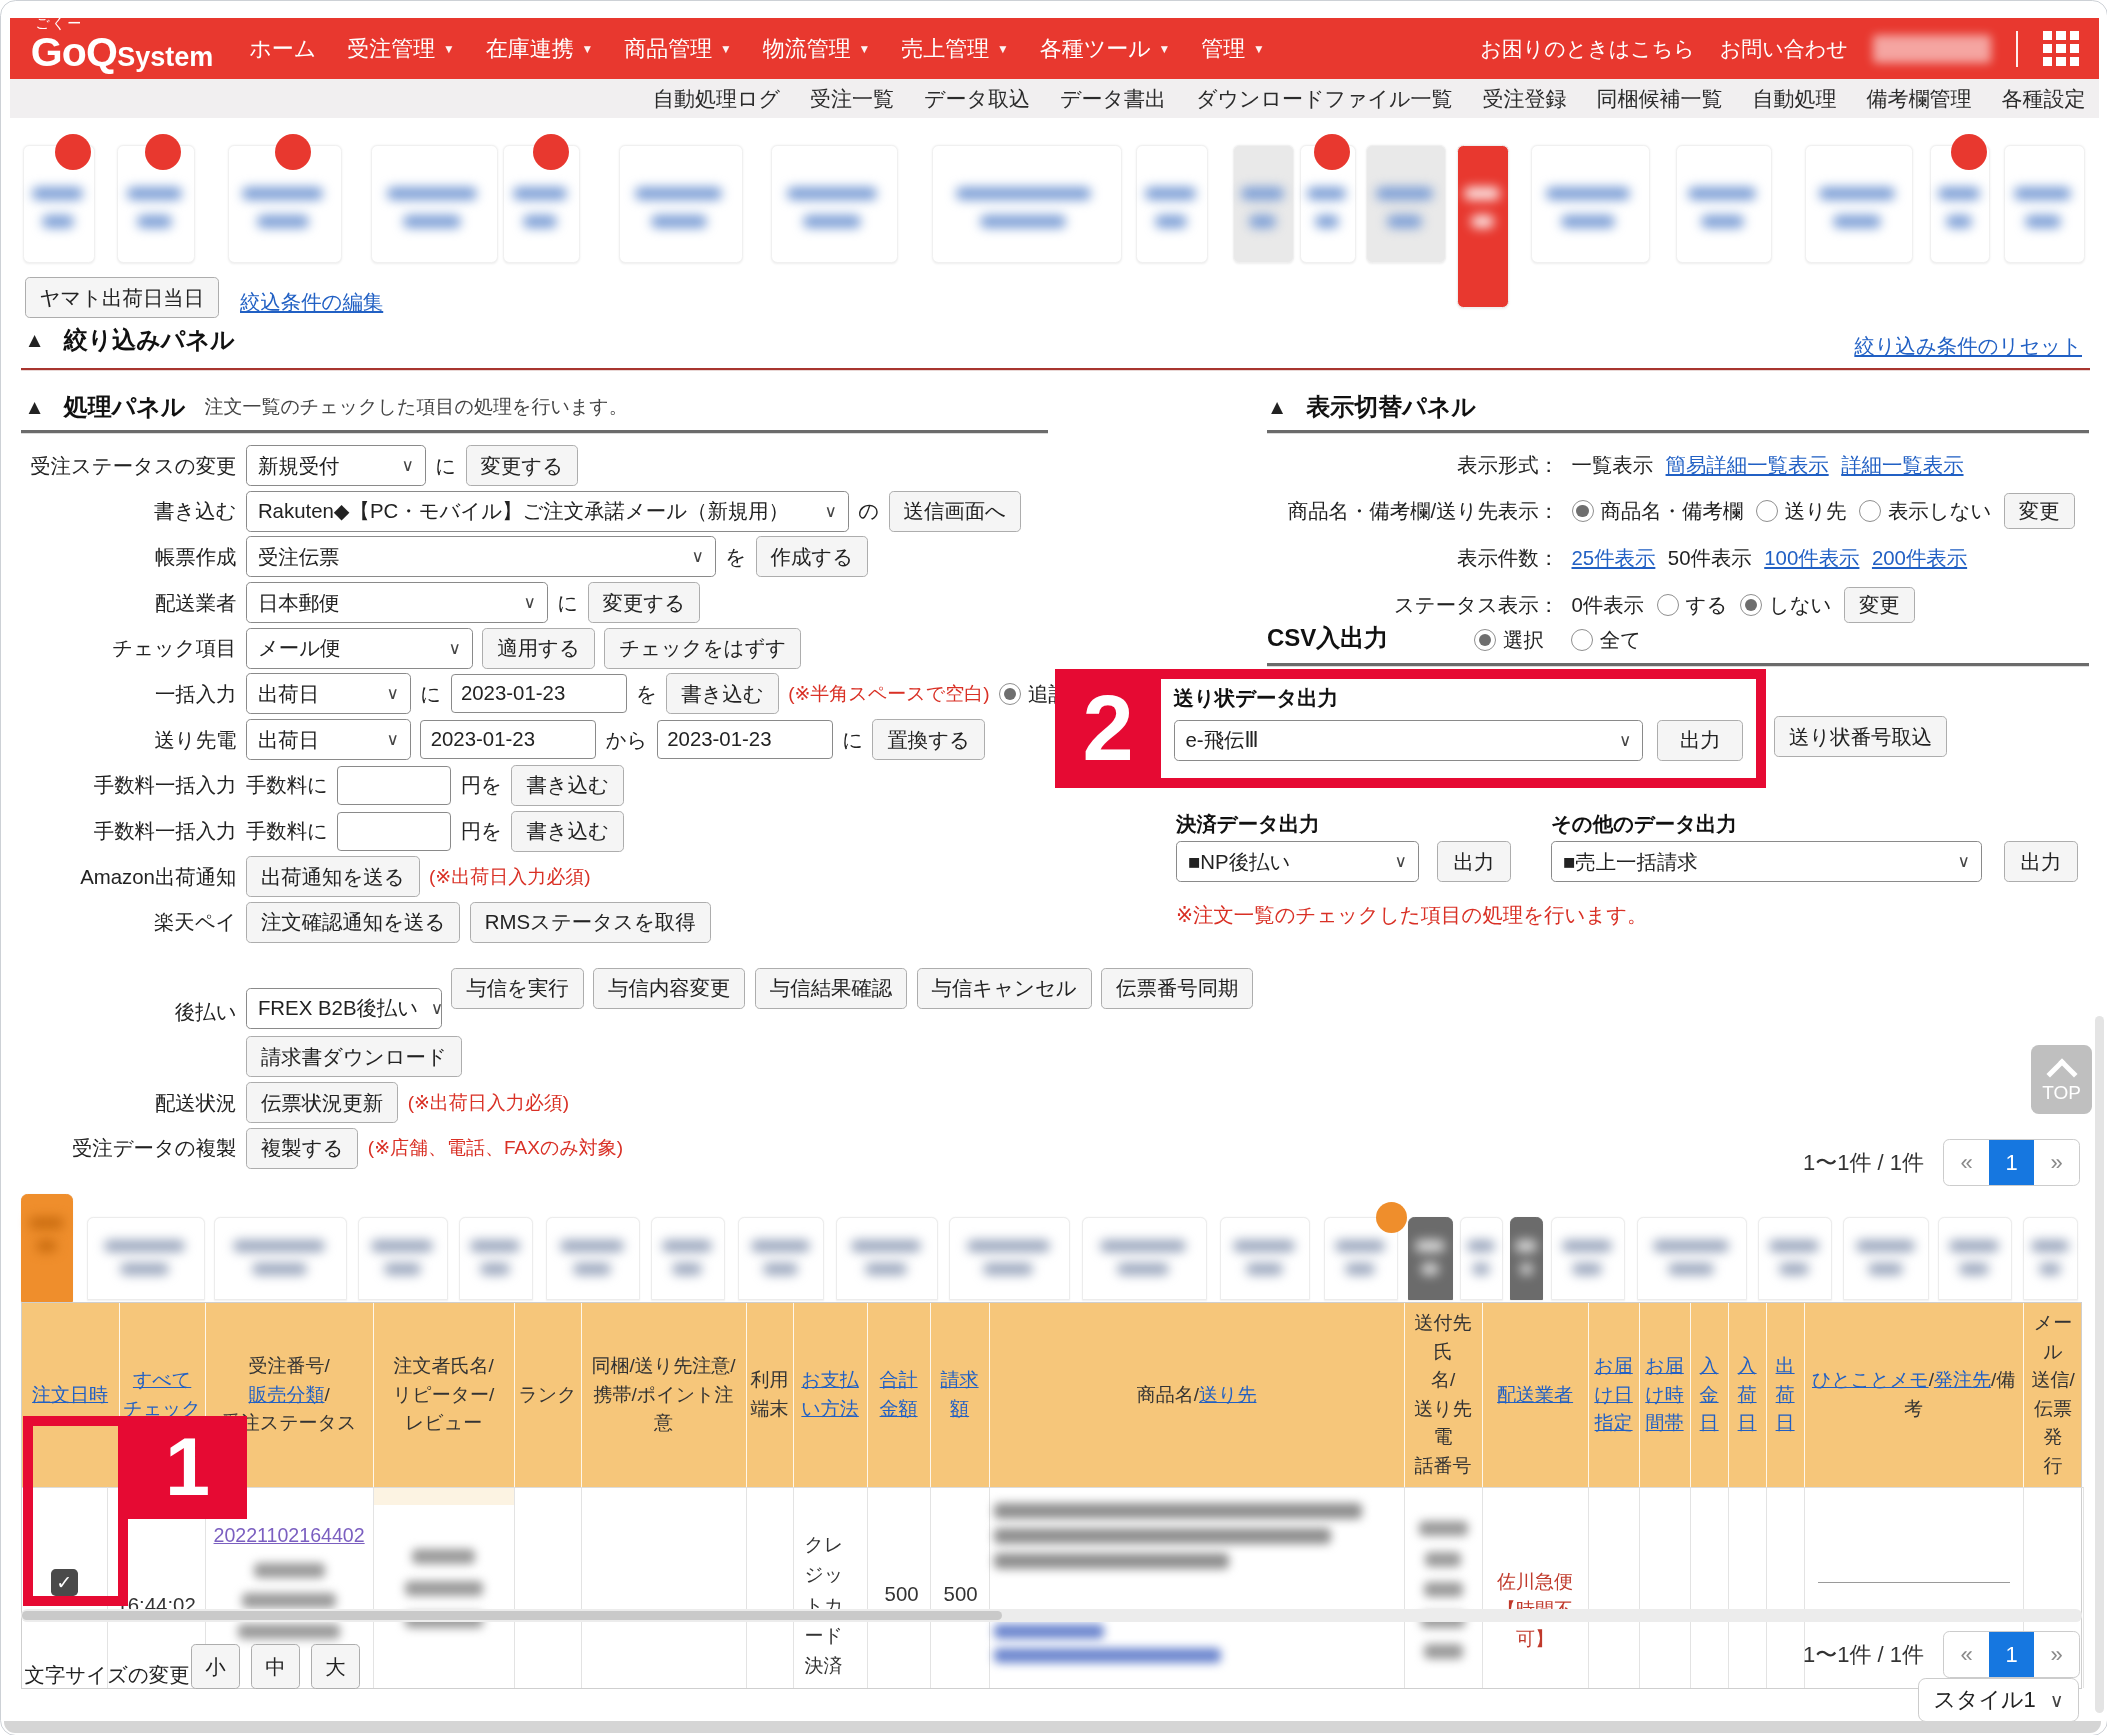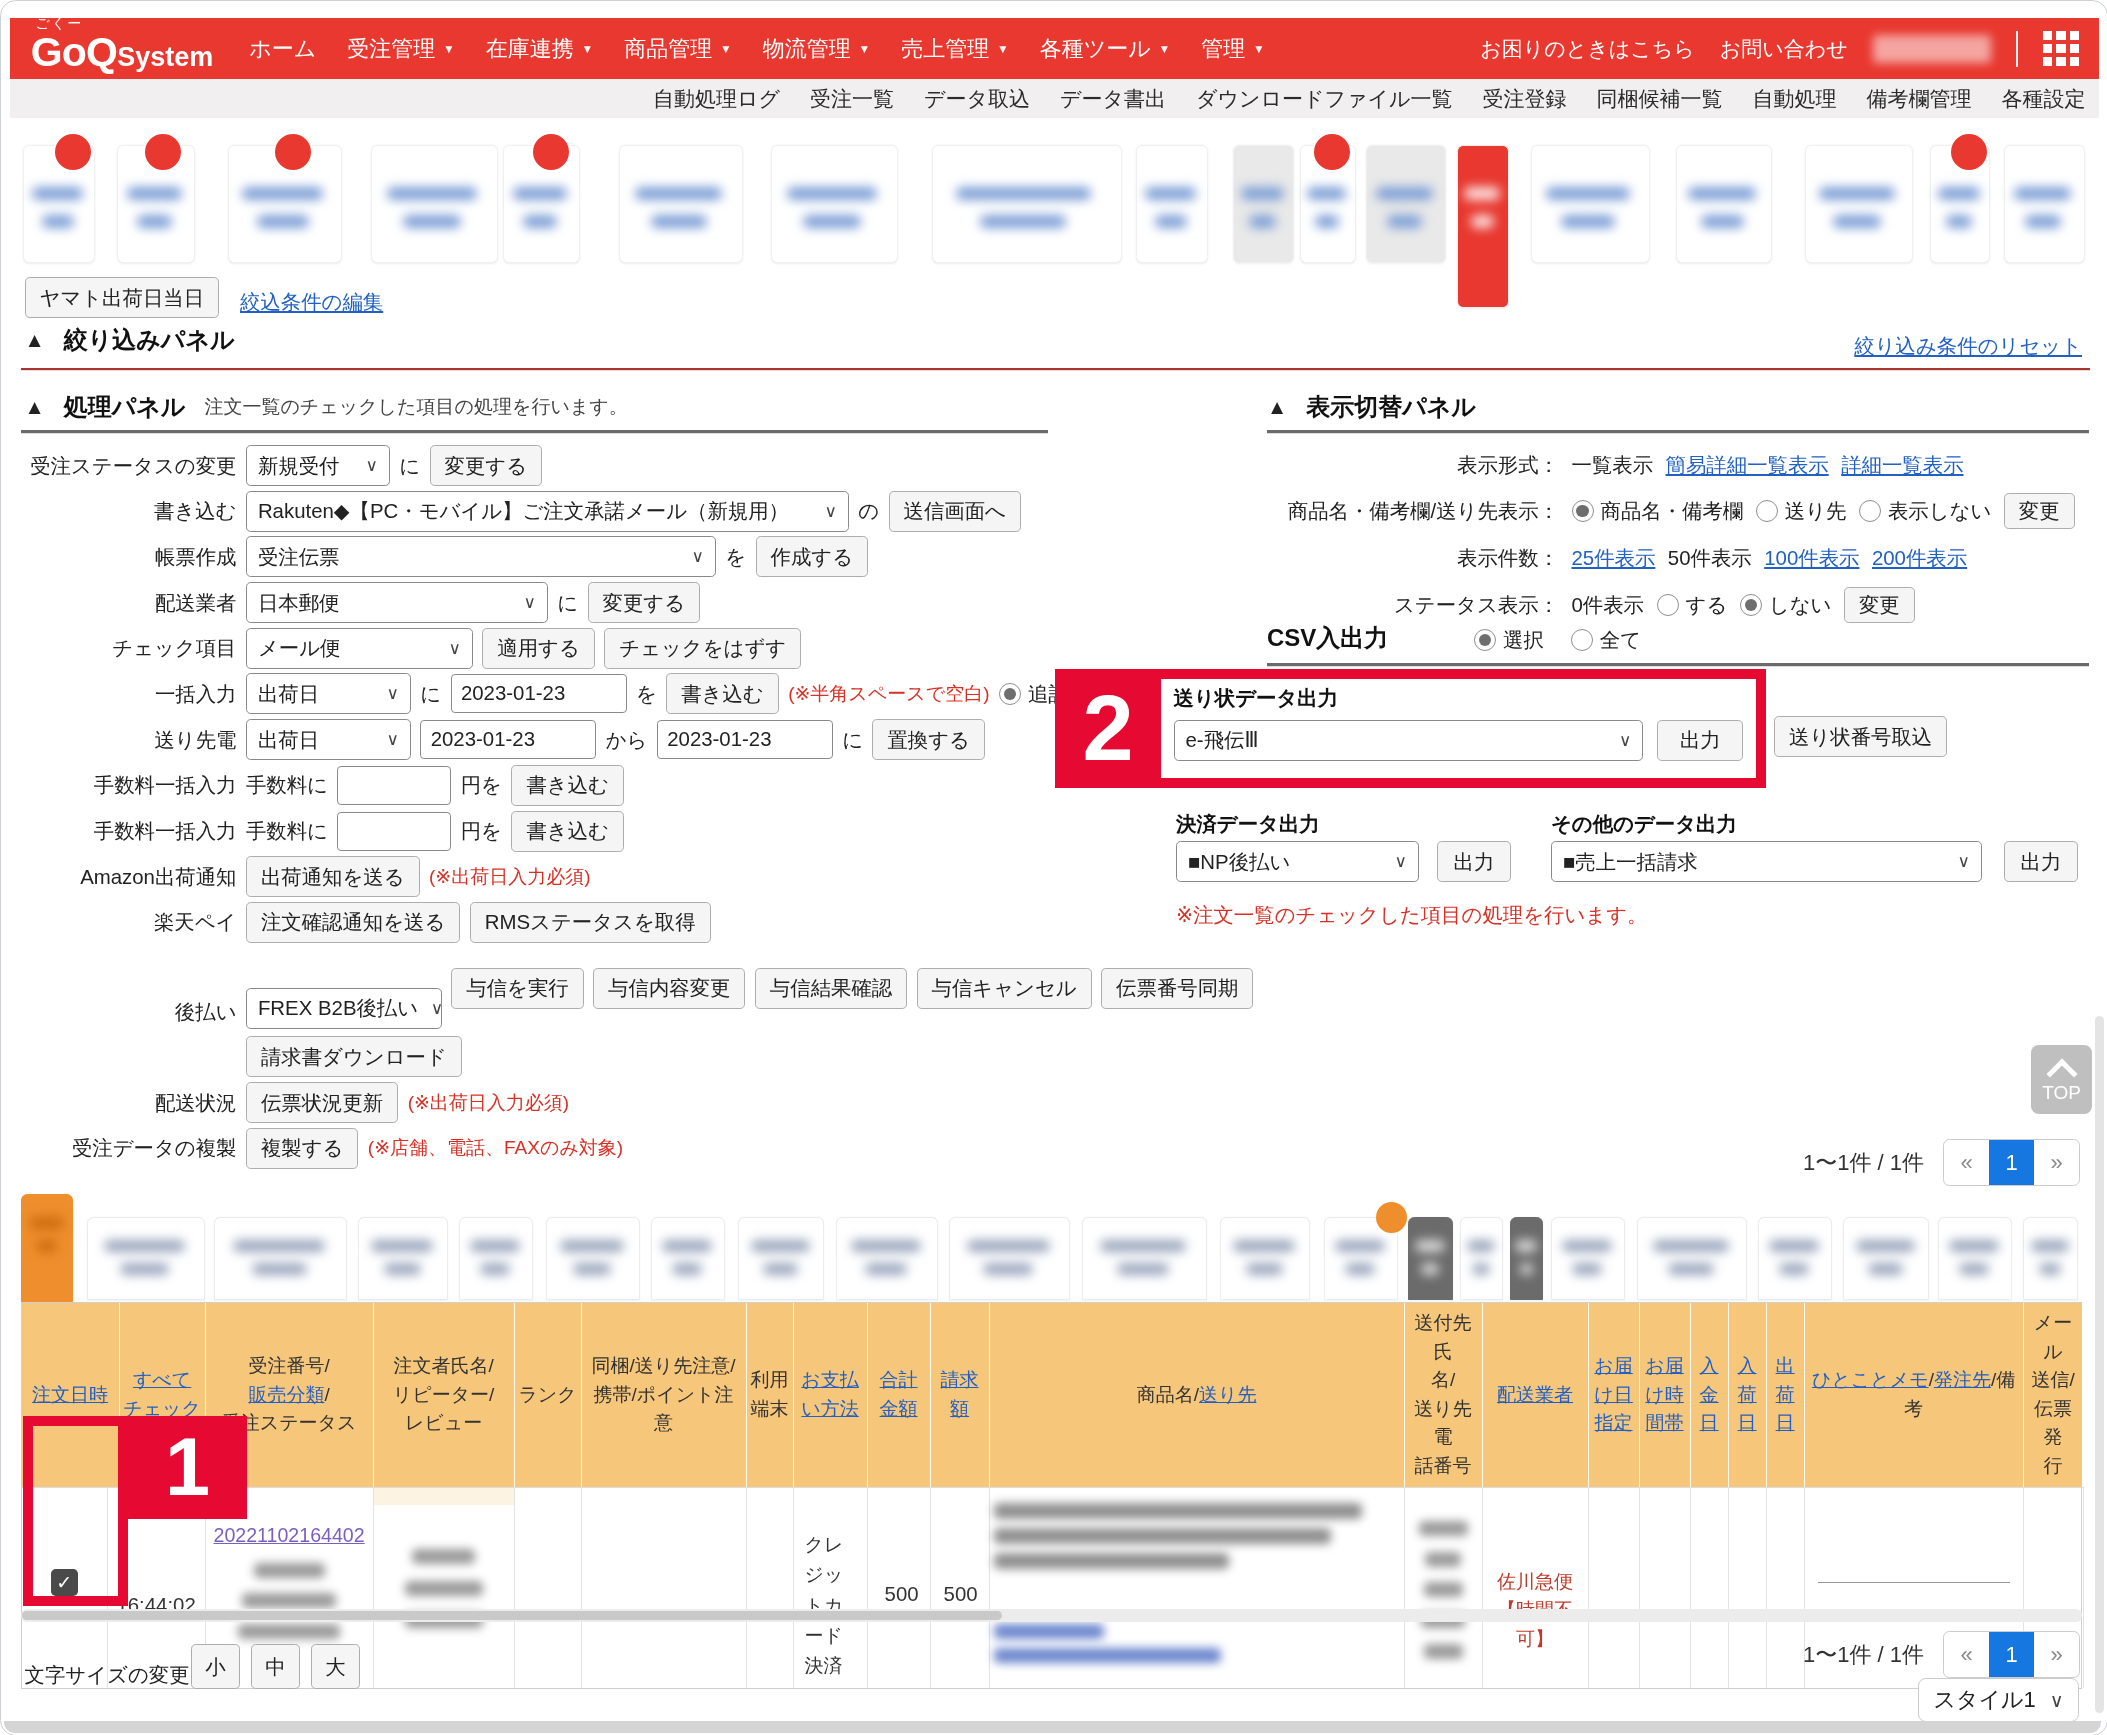--- a/index.html
+++ b/index.html
@@ -332,21 +332,21 @@
   <div class="phead" style="left:23.5px; top:390px;">
     <span class="arrow">▲</span>
     <span class="ptitle">処理パネル</span>
     <span class="pdesc">注文一覧のチェックした項目の処理を行います。</span>
   </div>
   <div class="grayline" style="left:19.6px; top:429px; width:1027px;"></div>
   <div class="processRows" id="processRows">
       <div class="frow">
         <span class="flabel">受注ステータスの変更</span>
         <div class="fctrls">
-          <div class="sel" style="width: 144px;">
+          <div class="sel" style="width: 180px;">
             <span>新規受付</span>
             <span class="chev">∨</span>
           </div>
           <span class="particle">に</span>
           <div class="btn">変更する</div>
         </div>
       </div>
       <div class="frow">
         <span class="flabel">書き込む</span>
         <div class="fctrls">

